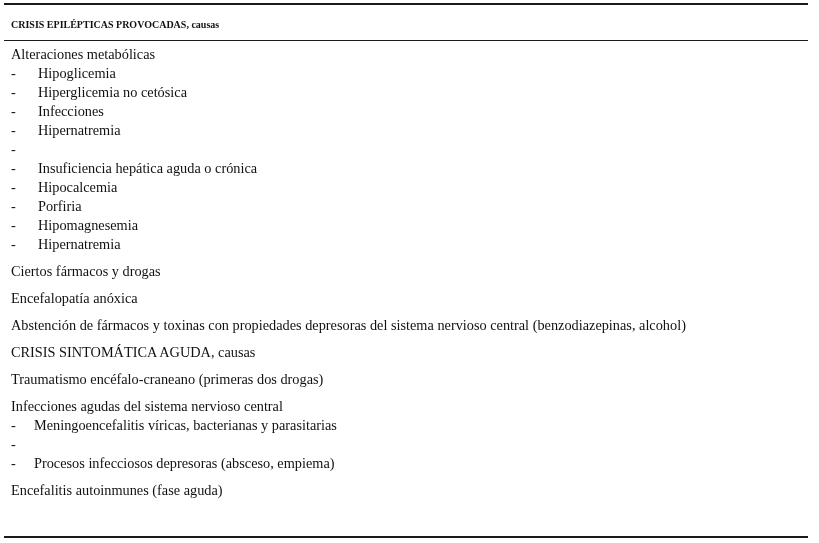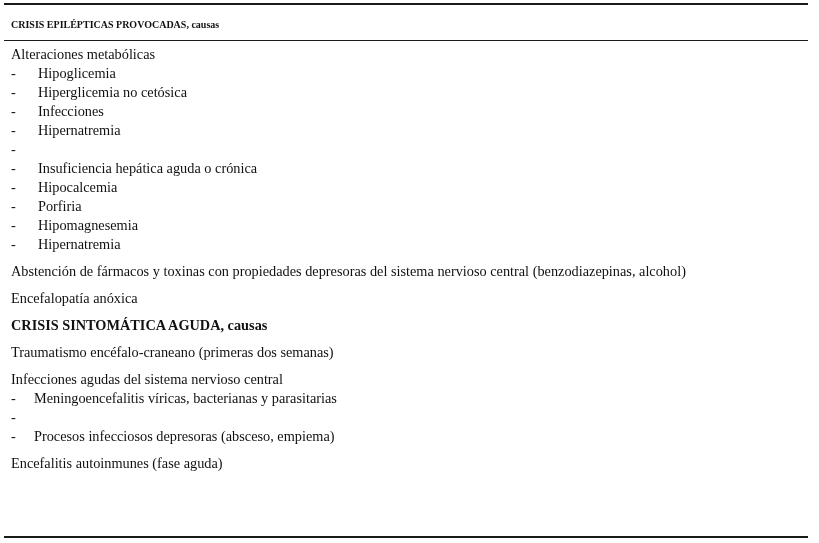--- a/index.html
+++ b/index.html
@@ -5,21 +5,21 @@
   html, body { margin: 0; padding: 0; background: #ffffff; }
   body { width: 819px; height: 543px; position: relative; overflow: hidden;
          font-family: "Liberation Serif", "DejaVu Serif", serif; color: #111111; }
   .table { position: absolute; left: 4px; top: 3px; width: 804px; }
   .rule { height: 1.5px; background: #1a1a1a; width: 100%; }
   .header { height: 35px; display: flex; align-items: center; padding-left: 7px;
             font-weight: bold; font-size: 10px; box-sizing: border-box; padding-top: 4px; }
   .body { padding-left: 7px; padding-top: 4px; height: 495px; box-sizing: border-box; }
   .row { font-size: 14.3px; line-height: 19px; }
   .row.gap { margin-top: 8px; }
-  .row.bold { font-weight: bold; }
+  .row.bold { font-weight: normal; }
   .sub { display: flex; font-size: 14.3px; line-height: 19px; }
   .dash { width: 27px; flex: 0 0 27px; }
   .sub.inf .dash { width: 23px; flex: 0 0 23px; }
 </style>
 </head>
 <body>
 
 <div class="table">
   <div class="rule"></div>
   <div class="header">CRISIS EPILÉPTICAS PROVOCADAS, causas</div>
@@ -62,25 +62,26 @@
         <div class="sub">
           <span class="dash">-</span>
           <span>Hipomagnesemia</span>
         </div>
         <div class="sub">
           <span class="dash">-</span>
           <span>Hipernatremia</span>
         </div>
       </div>
 
+    <div class="row gap">Ciertos fármacos y drogas</div>
+    <div class="row gap">Encefalopatía anóxica</div>
     <div class="row gap">Abstención de fármacos y toxinas con propiedades depresoras del sistema nervioso central (benzodiazepinas, alcohol)</div>
-    <div class="row gap">Encefalopatía anóxica</div>
 
     <div class="row gap bold">CRISIS SINTOMÁTICA AGUDA, causas</div>
-    <div class="row gap">Traumatismo encéfalo-craneano (primeras dos semanas)</div>
+    <div class="row gap">Traumatismo encéfalo-craneano (primeras dos drogas)</div>
 
     <div class="row gap">Infecciones agudas del sistema nervioso central</div>
     <div id="infections-list">
         <div class="sub inf">
           <span class="dash">-</span>
           <span>Meningoencefalitis víricas, bacterianas y parasitarias</span>
         </div>
         <div class="sub inf">
           <span class="dash">-</span>
         </div>

